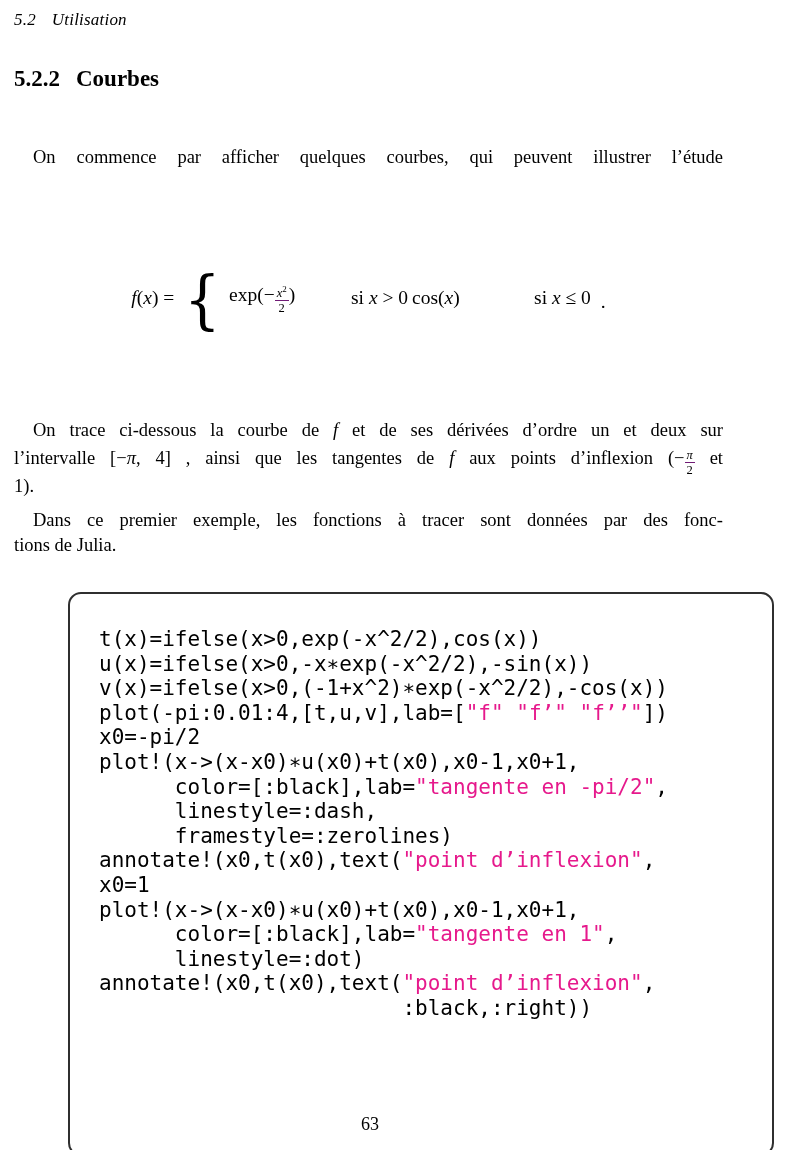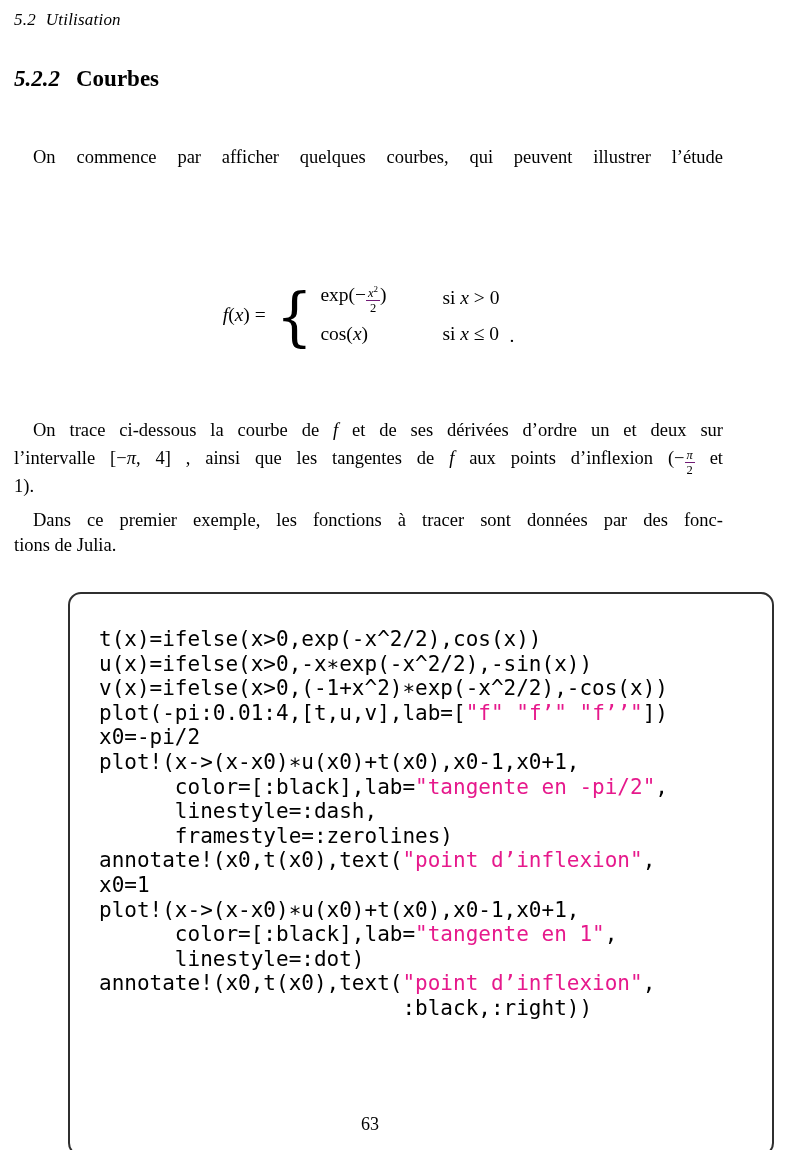--- a/index.html
+++ b/index.html
@@ -5,27 +5,27 @@
   html,body{margin:0;padding:0;}
   body{
     width:800px;height:1150px;background:#ffffff;color:#000;
     font-family:"Liberation Serif", serif;position:relative;overflow:hidden;
   }
   
   .running-header{
     position:absolute;left:14px;top:10px;
     font-style:italic;font-size:17px;letter-spacing:0.2px;
   }
-  .running-header .num{margin-right:10px;}
+  .running-header .num{margin-right:16px;}
   
   .section-heading{
     position:absolute;left:14px;top:66px;
     font-weight:bold;font-size:23px;
   }
-  .section-heading .num{margin-right:16px;font-style:italic;}
+  .section-heading .num{margin-right:16px;}
   
   .para{position:absolute;left:14px;width:709px;font-size:18.5px;}
   .pline{display:block;text-align:justify;height:25px;overflow:hidden;line-height:25px;}
   .pline.j::after{content:"";display:inline-block;width:100%;height:0;}
   .pline.last{text-align:left;}
   .pline.indent{text-indent:19px;}
   .pline.tall{height:31px;line-height:31px;}
   .mi{font-style:italic;}
   sup.s2{font-size:12px;vertical-align:super;line-height:0;}
   
@@ -37,21 +37,21 @@
   .formula{
     position:absolute;left:14px;top:280px;width:709px;
     display:flex;justify-content:center;align-items:center;
     font-size:19.5px;
   }
   .formula .lhs{margin-right:8px;}
   .formula .brace{
     font-family:"DejaVu Serif",serif;font-size:64px;font-weight:200;
     line-height:0;position:relative;top:2px;margin-right:6px;transform:scaleX(0.9);
   }
-  .formula .rows{display:flex;flex-direction:column;gap:4px;}
+  .formula .rows{display:flex;flex-direction:row;gap:4px;}
   .formula .frow{display:flex;align-items:center;line-height:30px;}
   .formula .func{min-width:122px;}
   .formula .cond .si{font-style:normal;}
   .formula .period{margin-left:10px;align-self:flex-end;line-height:26px;}
   
   .code-box{
     position:absolute;left:21px;top:592px;width:706px;height:564px;
     box-sizing:border-box;border:2.5px solid var(--border,#2f2f2f);border-radius:13px;
     padding:33px 0 0 29px;background:#fff;margin-left:47px;
   }

